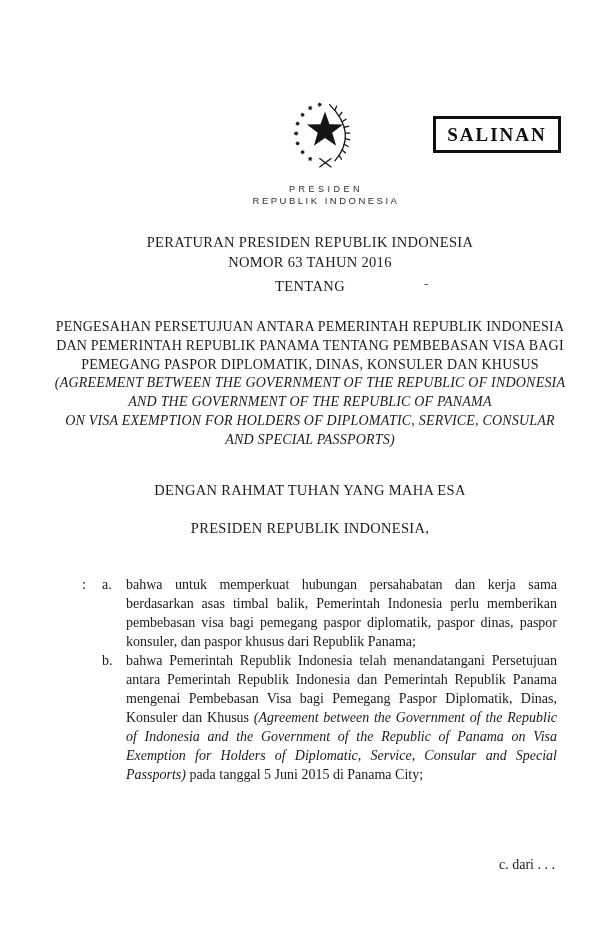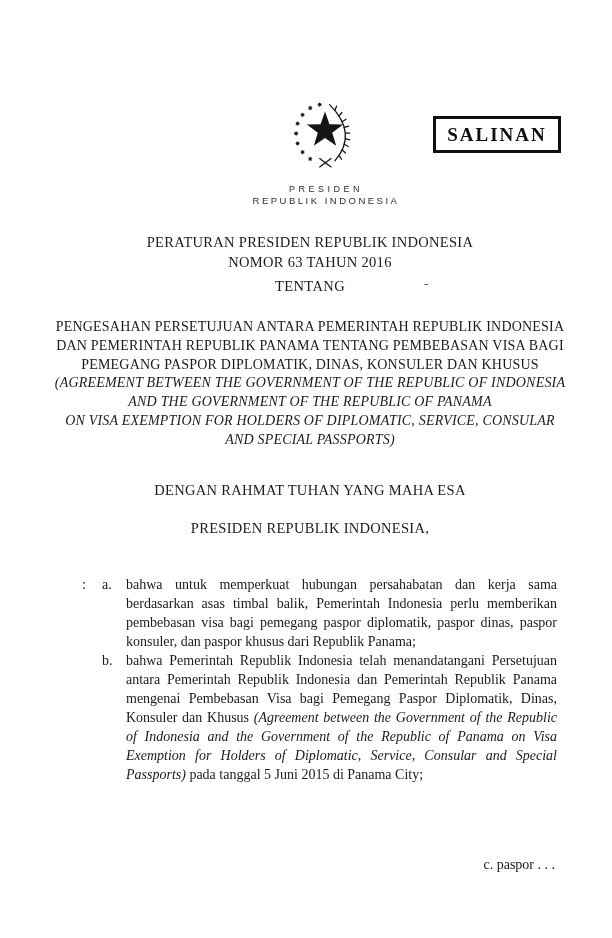--- a/index.html
+++ b/index.html
@@ -189,15 +189,15 @@
       </div>
       <div class="c-item">
         <div class="c-letter">b.</div>
         <div class="c-text">
           <span>bahwa Pemerintah Republik Indonesia telah menandatangani Persetujuan antara Pemerintah Republik Indonesia dan Pemerintah Republik Panama mengenai Pembebasan Visa bagi Pemegang Paspor Diplomatik, Dinas, Konsuler dan Khusus </span><em>(Agreement between the Government of the Republic of Indonesia and the Government of the Republic of Panama on Visa Exemption for Holders of Diplomatic, Service, Consular and Special Passports)</em><span> pada tanggal 5 Juni 2015 di Panama City;</span>
         </div>
       </div>
     </div>
   </div>
 
-  <div class="abs catchword">c. paspor . . .</div>
+  <div class="abs catchword">c. dari . . .</div>
 
 </div>
 
 </body></html>

